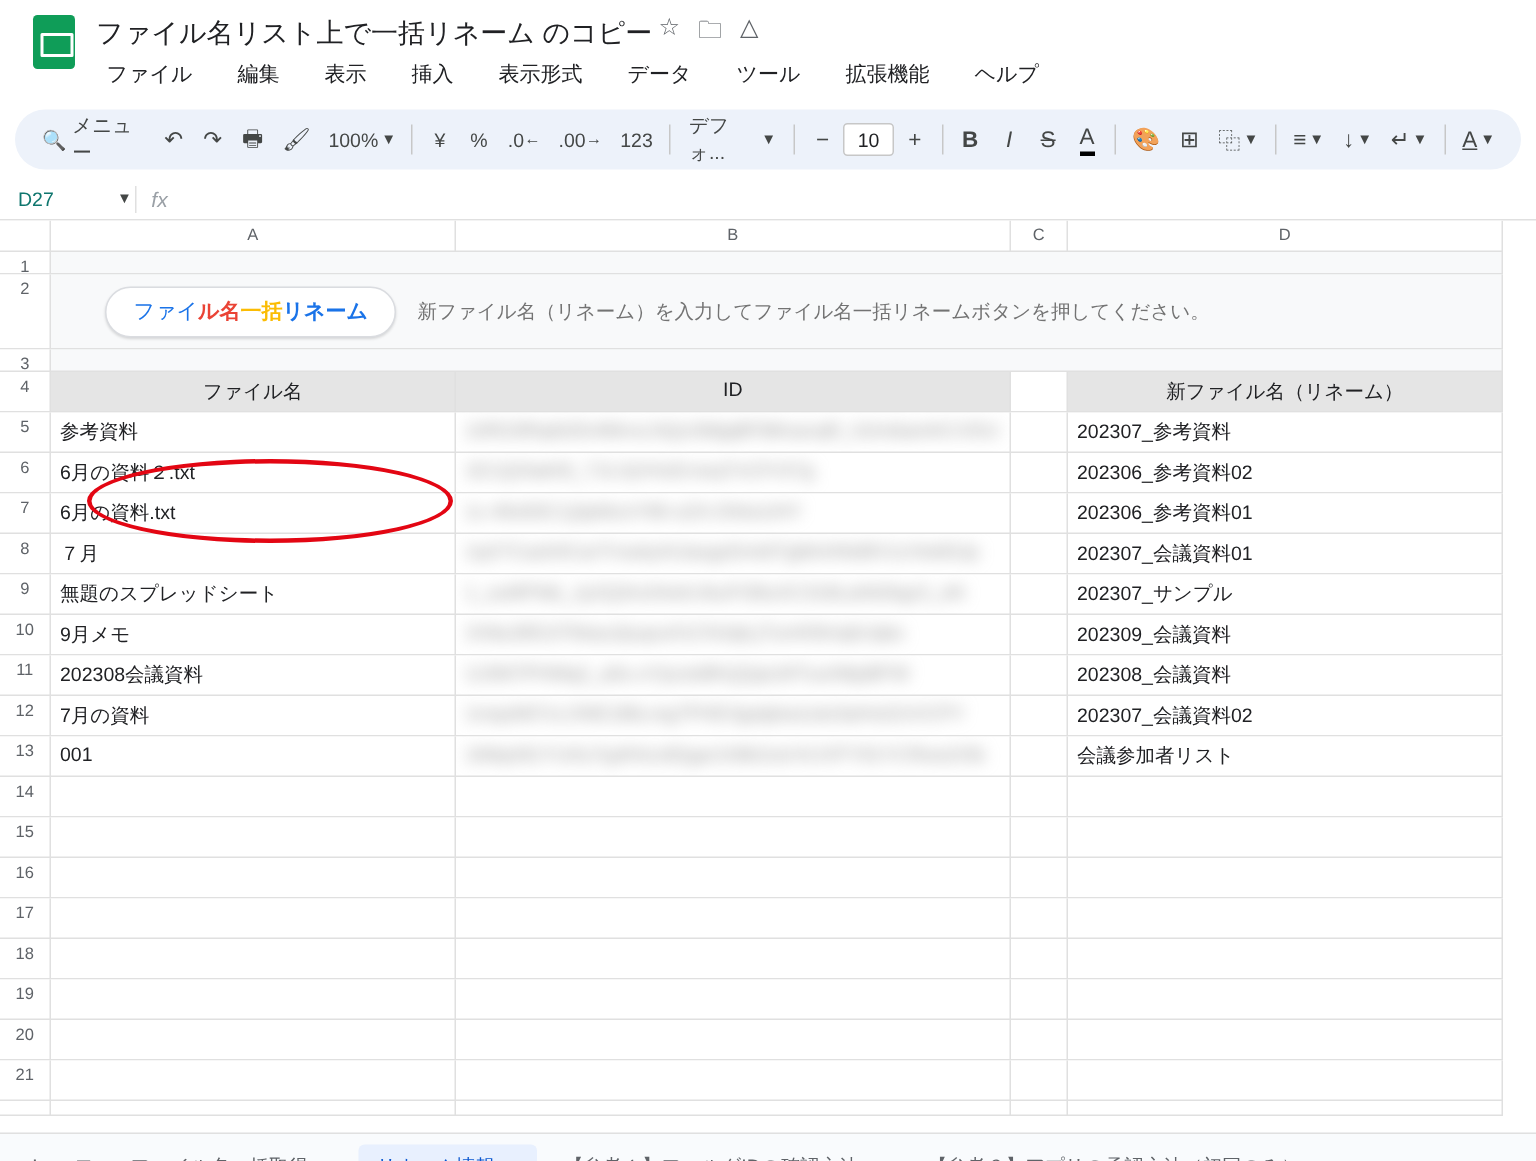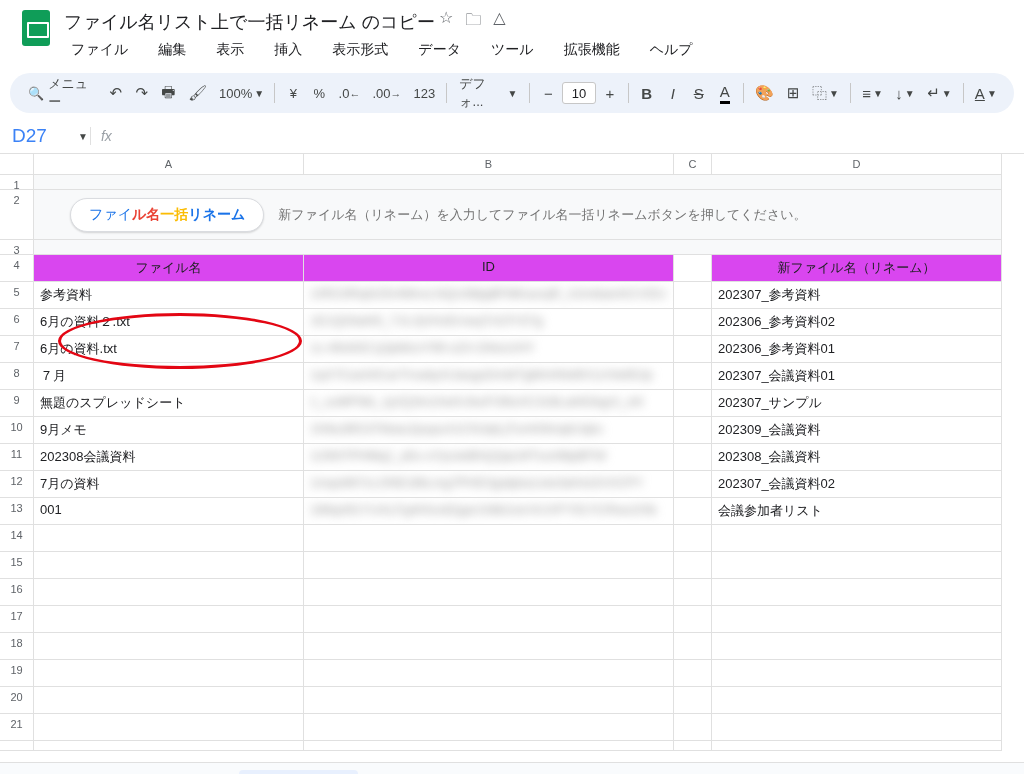--- a/index.html
+++ b/index.html
@@ -15,33 +15,33 @@
 .menubar{display:flex;gap:16px;margin-top:2px}
 .menubar span{padding:4px 7px;font-size:14px;color:#202124;cursor:pointer;border-radius:4px}
 .toolbar{margin:10px 10px 6px;background:#edf2fa;border-radius:24px;padding:6px 12px;display:flex;align-items:center;gap:2px;height:40px}
 .tb-btn{padding:4px 6px;color:#444746;cursor:pointer;border-radius:4px;display:inline-flex;align-items:center;justify-content:center;min-width:24px;height:26px;font-size:15px}
 .tb-search{display:flex;align-items:center;background:transparent;padding:2px 6px;border-radius:4px;gap:4px}
 .tb-sep{width:1px;height:20px;background:#c7c7c7;margin:0 4px}
 .tb-text{font-size:13px;color:#444746}
 .font-size-box{border:1px solid #c7c7c7;background:#fff;width:36px;height:22px;text-align:center;font-size:13px;border-radius:3px;display:inline-flex;align-items:center;justify-content:center}
 .dd{font-size:10px;margin-left:2px;color:#444746}
 .namebox-row{display:flex;align-items:center;padding:4px 6px;border-bottom:1px solid #e0e0e0}
-.namebox{width:70px;padding:2px 6px;font-size:19px;color:#3b82f6}
+.namebox{width:70px;padding:2px 6px;font-size:13px;color:#0f766e}
 .fx{color:#9aa0a6;font-style:italic;padding:0 8px;font-size:14px}
 .fx-sep{width:1px;height:18px;background:#e0e0e0;margin:0 2px}
 .grid-wrap{position:relative;overflow:hidden;height:608px}
 .grid{display:grid;grid-template-columns:34px 270px 370px 38px 290px;font-size:13px}
 .colhdr,.rowhdr{background:#fff;border-right:1px solid #e0e0e0;border-bottom:1px solid #e0e0e0;text-align:center;color:#5f6368;font-size:11px;padding:4px 0;position:relative}
 .corner{background:#fff;border-right:1px solid #e0e0e0;border-bottom:1px solid #e0e0e0}
 .cell{border-right:1px solid #e0e0e0;border-bottom:1px solid #e0e0e0;padding:4px 6px;height:27px;white-space:nowrap;overflow:hidden;background:#fff}
 .cell.merged{grid-column:2/6;background:#f8f9fa;height:auto}
 .r1{height:15px}
 .r2{height:50px;display:flex;align-items:center}
 .r3{height:15px}
-.hdr-cell{background:#d946ef;font-weight:normal;text-align:center}
+.hdr-cell{background:#e5e5e5;font-weight:normal;text-align:center}
 .gap-cell{background:#fff}
 .btn-rename{background:#fff;border:1px solid #dadce0;border-radius:18px;padding:7px 18px;font-size:14px;box-shadow:0 1px 2px rgba(0,0,0,.15);margin-left:30px;cursor:pointer;position:relative}
 .btn-rename .t1{color:#1a73e8;font-weight:normal}
 .btn-rename .t2{color:#ea4335;font-weight:bold}
 .btn-rename .t3{color:#fbbc04;font-weight:bold}
 .btn-rename .t4{color:#1a73e8;font-weight:bold}
 .red-circle{position:absolute;border:3px solid #e30613;border-radius:50%;width:244px;height:56px;left:58px;top:159px;pointer-events:none}
 .instr{color:#737373;margin-left:14px;font-size:13px}
 .blur{filter:blur(5px);color:#999}
 .sheet-tabs{display:flex;align-items:center;border-top:1px solid #e0e0e0;padding:6px 10px;gap:6px;background:#f9fbfd;height:44px}

